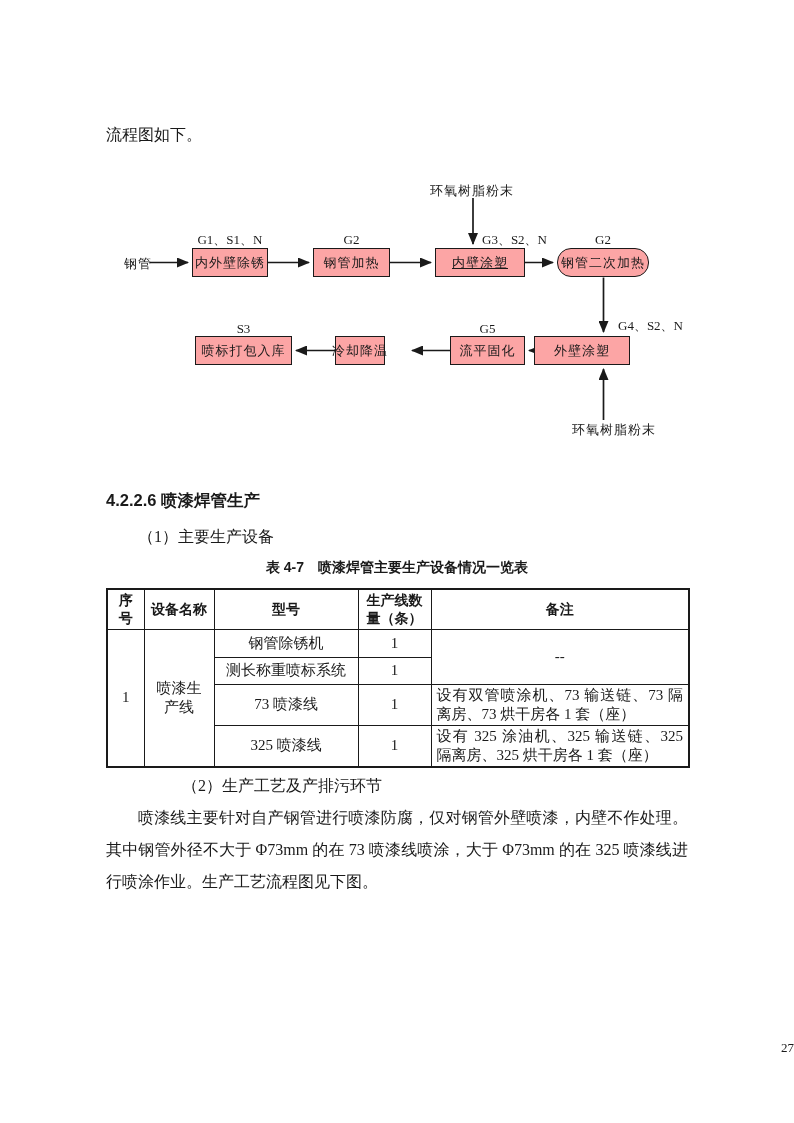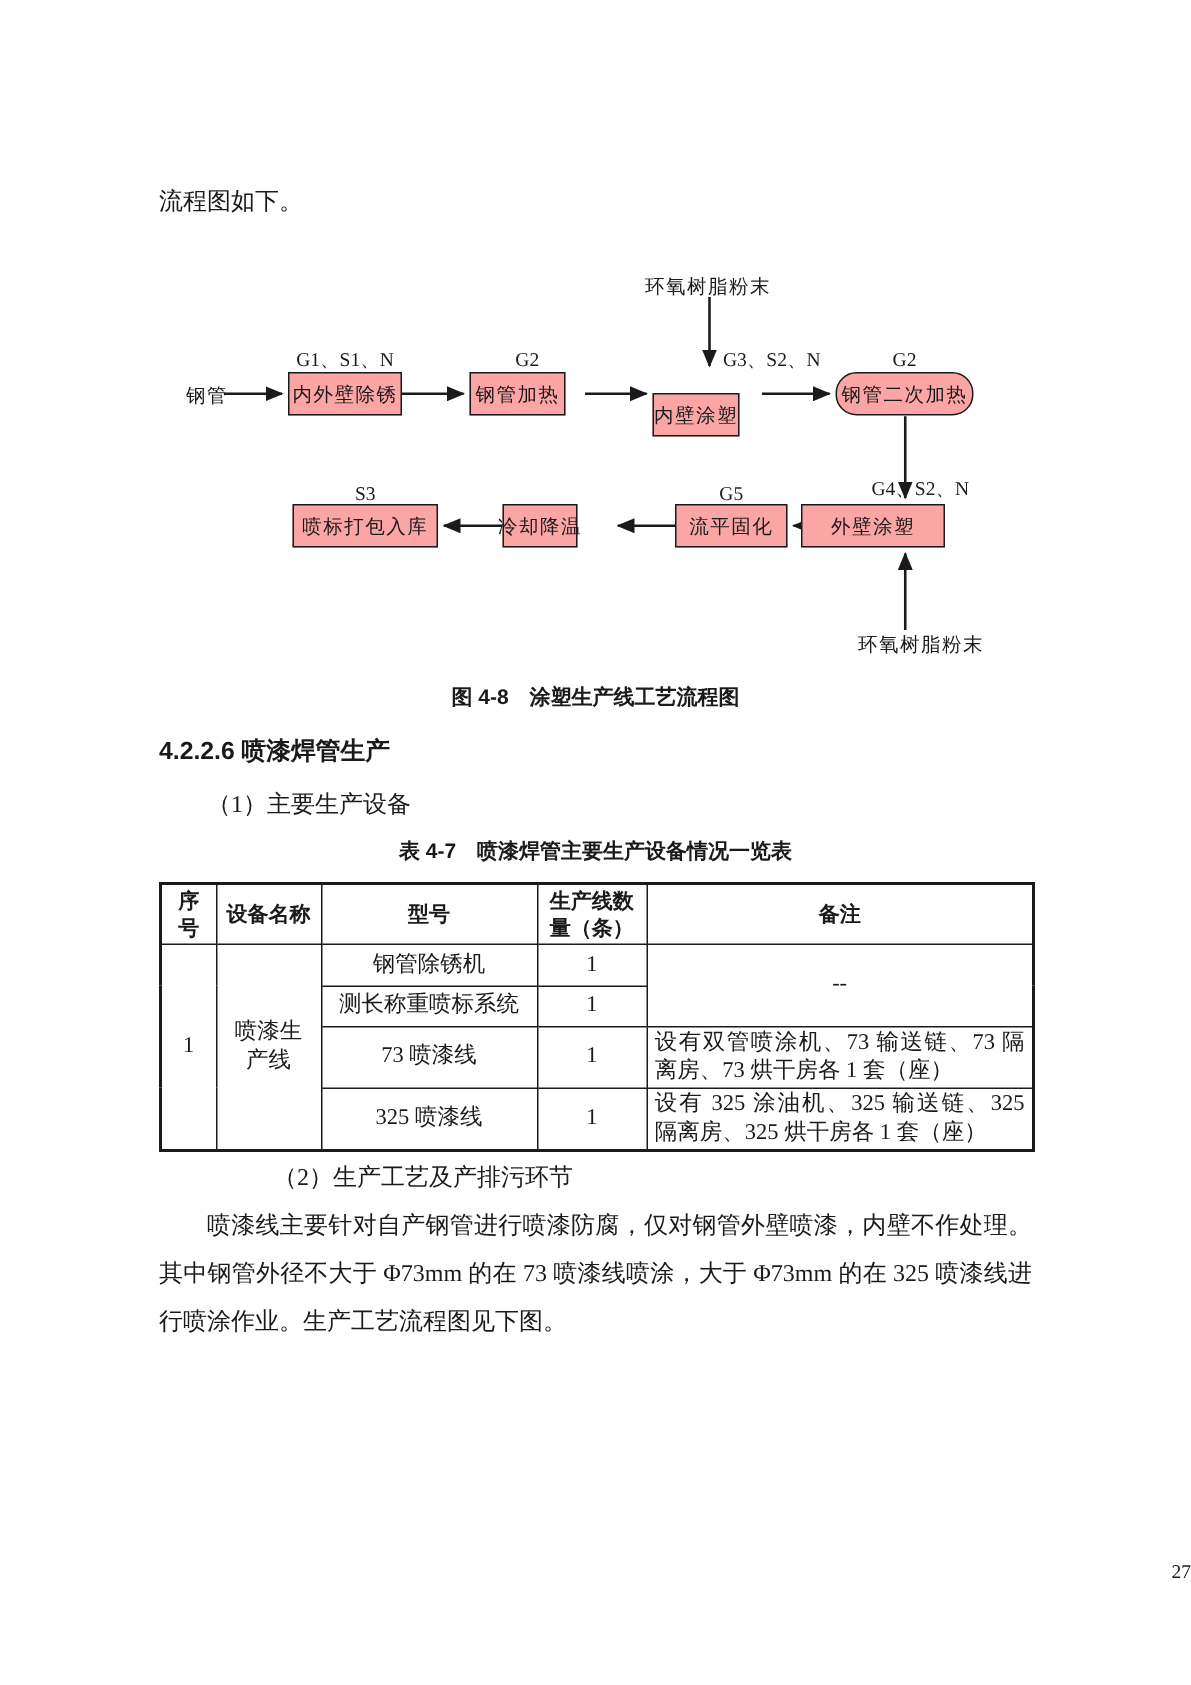--- a/index.html
+++ b/index.html
@@ -149,37 +149,36 @@
     <div class="fc-text" style="left:402px; top:12px; width:140px;">环氧树脂粉末</div>
 
     <div class="fc-text" style="left:122px; top:85px; width:32px;">钢管</div>
 
     <div class="fc-tag center" style="left:175px; top:62px; width:110px;">G1、S1、N</div>
     <div class="fc-tag center" style="left:313px; top:62px; width:77px;">G2</div>
     <div class="fc-tag" style="left:482px; top:62px;">G3、S2、N</div>
     <div class="fc-tag center" style="left:557px; top:62px; width:92px;">G2</div>
 
     <div class="fc-box" style="left:192px; top:78px; width:76px;">内外壁除锈</div>
-    <div class="fc-box" style="left:313px; top:78px; width:64px;text-align:center;">钢管加热</div>
-    <div class="fc-box" style="left:435px; top:92px; width:58px;">内壁涂塑</div>
+    <div class="fc-box" style="left:313px; top:78px; width:77px;text-align:center;">钢管加热</div>
+    <div class="fc-box" style="left:435px; top:78px; width:90px;text-decoration:underline;">内壁涂塑</div>
     <div class="fc-box" style="left:557px; top:78px; width:92px;border-radius:14px;">钢管二次加热</div>
 
-    <div class="fc-tag" style="left:581px; top:148px;">G4、S2、N</div>
+    <div class="fc-tag" style="left:618px; top:148px;">G4、S2、N</div>
     <div class="fc-tag center" style="left:195px; top:151px; width:97px;">S3</div>
     <div class="fc-tag center" style="left:450px; top:151px; width:75px;">G5</div>
 
     <div class="fc-box" style="left:195px; top:166px; width:97px;">喷标打包入库</div>
     <div class="fc-box" style="left:335px; top:166px; width:50px;">冷却降温</div>
     <div class="fc-box" style="left:450px; top:166px; width:75px;">流平固化</div>
     <div class="fc-box" style="left:534px; top:166px; width:96px;">外壁涂塑</div>
 
     <div class="fc-text" style="left:544px; top:251px; width:140px;">环氧树脂粉末</div>
   </div>
 
-  <p class="fig-caption">图 4-8　涂塑生产线工艺流程图</p>
 
   <h3 class="heading">4.2.2.6 喷漆焊管生产</h3>
 
   <p class="item item-1">（1）主要生产设备</p>
 
   <p class="tbl-caption">表 4-7　喷漆焊管主要生产设备情况一览表</p>
 
   <table class="equip">
     <colgroup>
       <col style="width:37px">

